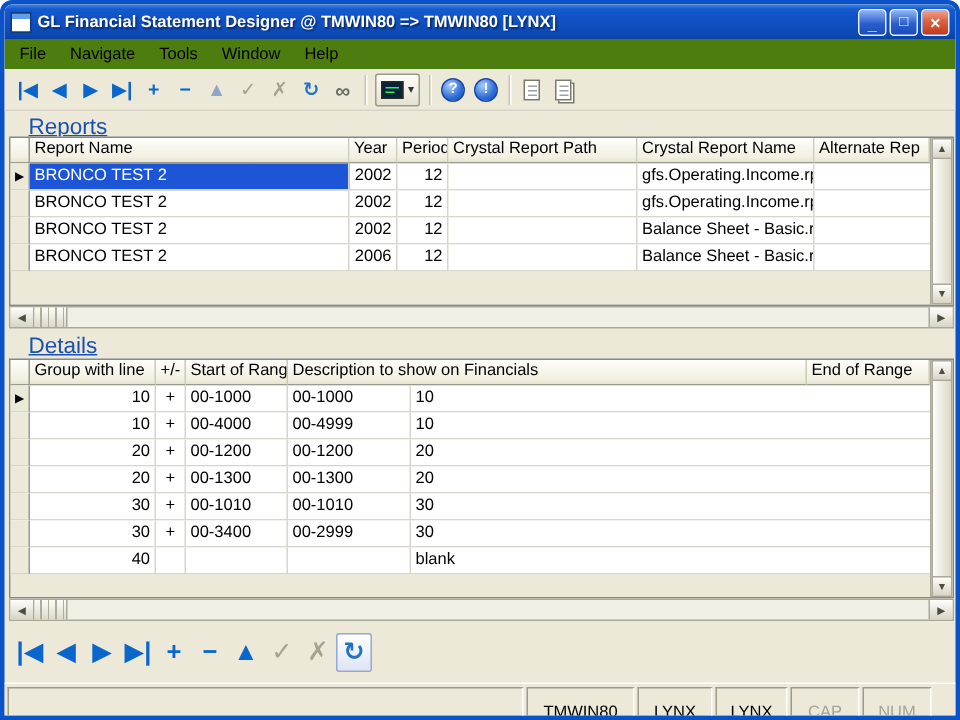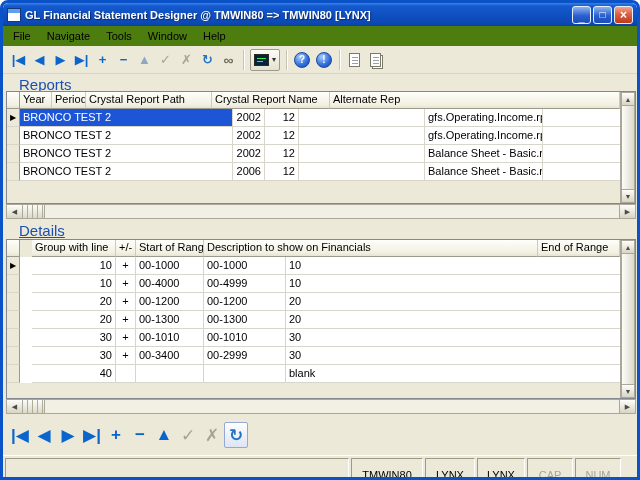--- a/index.html
+++ b/index.html
@@ -61,21 +61,21 @@
   .hrow { display:flex; height:17px; flex:none; }
   .drow { display:flex; height:18px; flex:none; background:#fff; }
   .dcell { border-right:1px solid #D8D5CB; border-bottom:1px solid #D8D5CB; font-size:11px;
            padding:2px 3px; white-space:nowrap; overflow:hidden; }
   .ind { width:13px; flex:none; background:#ECE9D8; border-right:1px solid #9C9A8C; border-bottom:1px solid #D8D5CB;
          display:flex; align-items:center; justify-content:center; font-size:8px; color:#000; }
   .ind-h { width:13px; flex:none; background:linear-gradient(#FEFEFB,#F2F0E1 80%,#E6E3D2);
            border-right:1px solid #9C9A8C; border-bottom:1px solid #9C9A8C; }
   .rw-name{width:213px;} .rw-year{width:32px; text-align:right;} .rw-period{width:34px; text-align:right;}
   .rw-path{width:126px;} .rw-cname{width:118px;} .rw-alt{flex:1; border-right:none;}
-  .dw-group{width:84px; text-align:right;margin-left:12px;} .dw-pm{width:20px; text-align:center;}
+  .dw-group{width:84px; text-align:right;} .dw-pm{width:20px; text-align:center;}
   .dw-start{width:68px;} .dw-end{width:82px;} .dw-desc{flex:1; border-right:none;}
   .hcell { background:linear-gradient(#FEFEFB,#F2F0E1 80%,#E6E3D2); border-right:1px solid #CFCBBA;
            border-bottom:1px solid #9C9A8C; font-size:11px; padding:1px 3px; white-space:nowrap;
            overflow:hidden; text-align:left; }
   .sel { background:#1C56D6; color:#fff; }
   .grid-fill { flex:1; background:#ECE9D8; }
 
   
   .vscroll { width:15px; flex:none; border-left:1px solid #ACA899; background:#F1EFE2; display:flex; flex-direction:column; }
   .sb-btn { height:14px; flex:none; background:linear-gradient(#FDFDFB,#D8D5C5); border:1px solid #ACA899;
@@ -159,20 +159,21 @@
     <span class="page-icon"></span>
     <span class="page-icon pages-icon"></span>
   </div>
 
   <span class="sec-label lbl-reports">Reports</span>
 
   <div class="grid reports-grid">
     <div class="grid-body">
       <div class="hrow">
         <div class="ind-h"></div>
+        <div class="hcell rw-name">Report Name</div>
         <div class="hcell rw-year">Year</div>
         <div class="hcell rw-period">Period</div>
         <div class="hcell rw-path">Crystal Report Path</div>
         <div class="hcell rw-cname">Crystal Report Name</div>
         <div class="hcell rw-alt">Alternate Rep</div>
       </div>
       <div class="drow">
         <div class="ind">
             <span>▶</span>
           </div>

